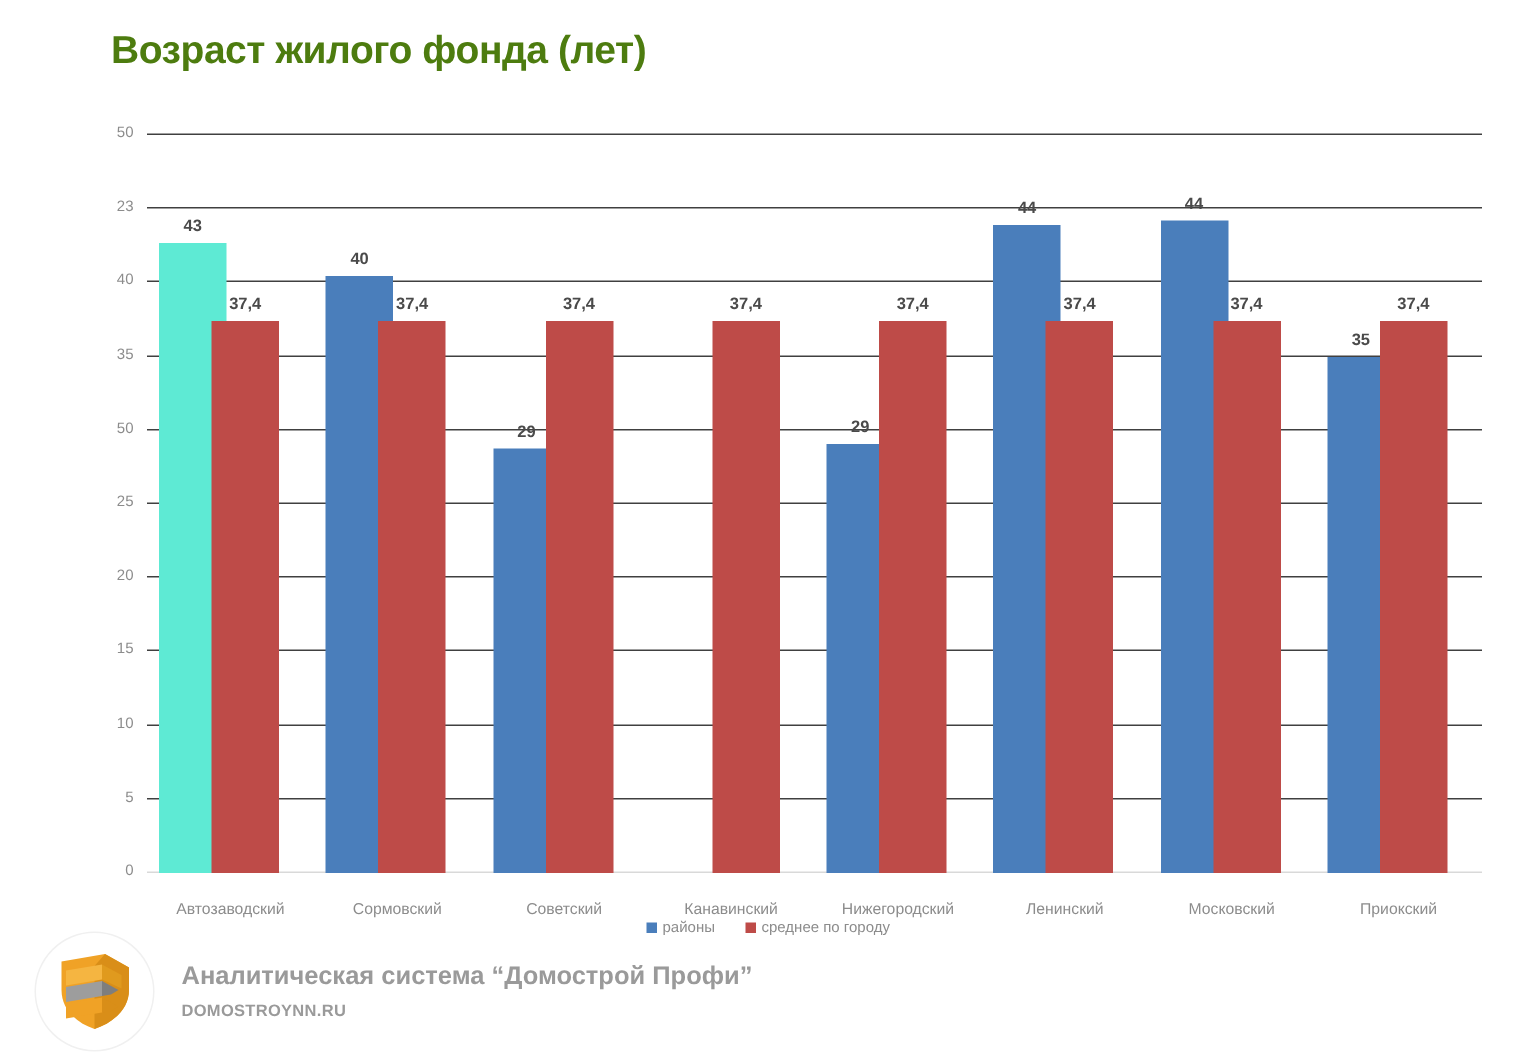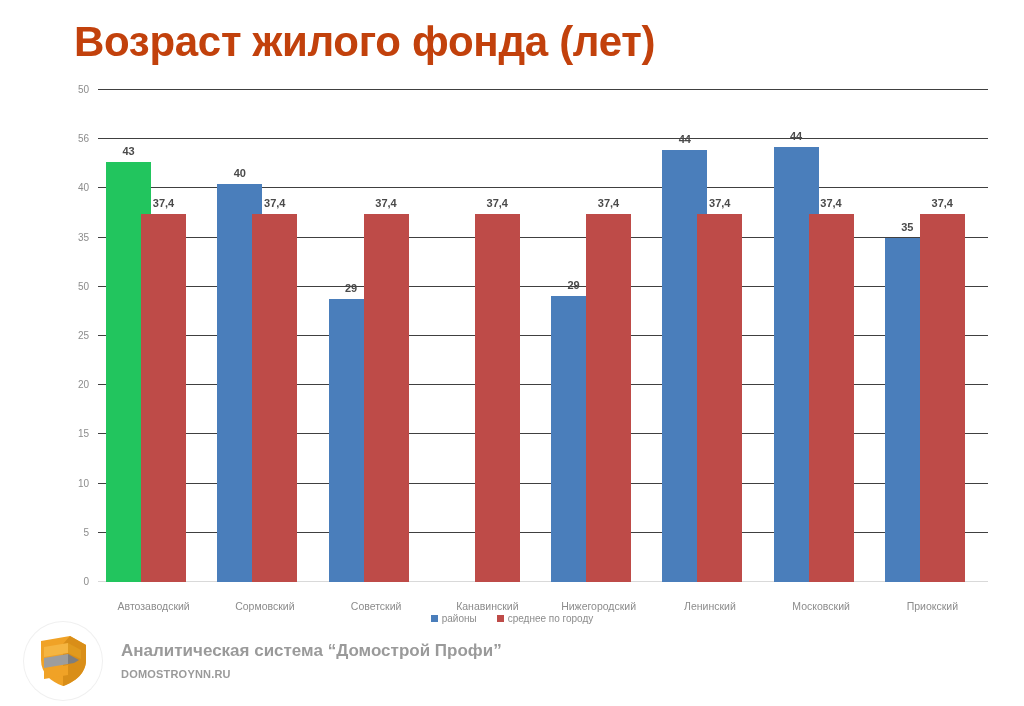--- a/index.html
+++ b/index.html
@@ -15,24 +15,24 @@
     overflow: hidden;
     font-family: "Liberation Sans", sans-serif;
     color: #000;
   }
 
   
   #chart-title {
     position: absolute;
     left: 74px;
     top: 18px;
-    font-size: 42px;
+    font-size: 26px;
     font-weight: bold;
     letter-spacing: -0.3px;
-    color: #c2410c;
+    color: #4d7c0f;
     white-space: nowrap;
   }
 
   
   #plot-area {
     position: absolute;
     left: 98px;
     top: 90px;
     width: 890px;
     height: 492px;
@@ -190,27 +190,27 @@
     <div class="gridline" style="bottom: 295.2px;">
       <span class="ytick">50</span>
     </div>
     <div class="gridline" style="bottom: 344.4px;">
       <span class="ytick">35</span>
     </div>
     <div class="gridline" style="bottom: 393.6px;">
       <span class="ytick">40</span>
     </div>
     <div class="gridline" style="bottom: 442.8px;">
-      <span class="ytick">56</span>
+      <span class="ytick">23</span>
     </div>
     <div class="gridline" style="bottom: 492px;">
       <span class="ytick">50</span>
     </div>
     <div class="group" style="left: 0px; width: 111.25px;">
-      <div class="bar series-0" style="height: 420.168px; background: #22c55e;">
+      <div class="bar series-0" style="height: 420.168px; background: #5eead4;">
         <span class="bar-label">43</span>
       </div>
       <div class="bar series-1" style="height: 368.016px; background: rgb(190, 75, 72);">
         <span class="bar-label">37,4</span>
       </div>
       <span class="xtick">Автозаводский</span>
     </div>
     <div class="group" style="left: 111.25px; width: 111.25px;">
       <div class="bar series-0" style="height: 397.536px; background: rgb(74, 126, 187);">
         <span class="bar-label">40</span>

